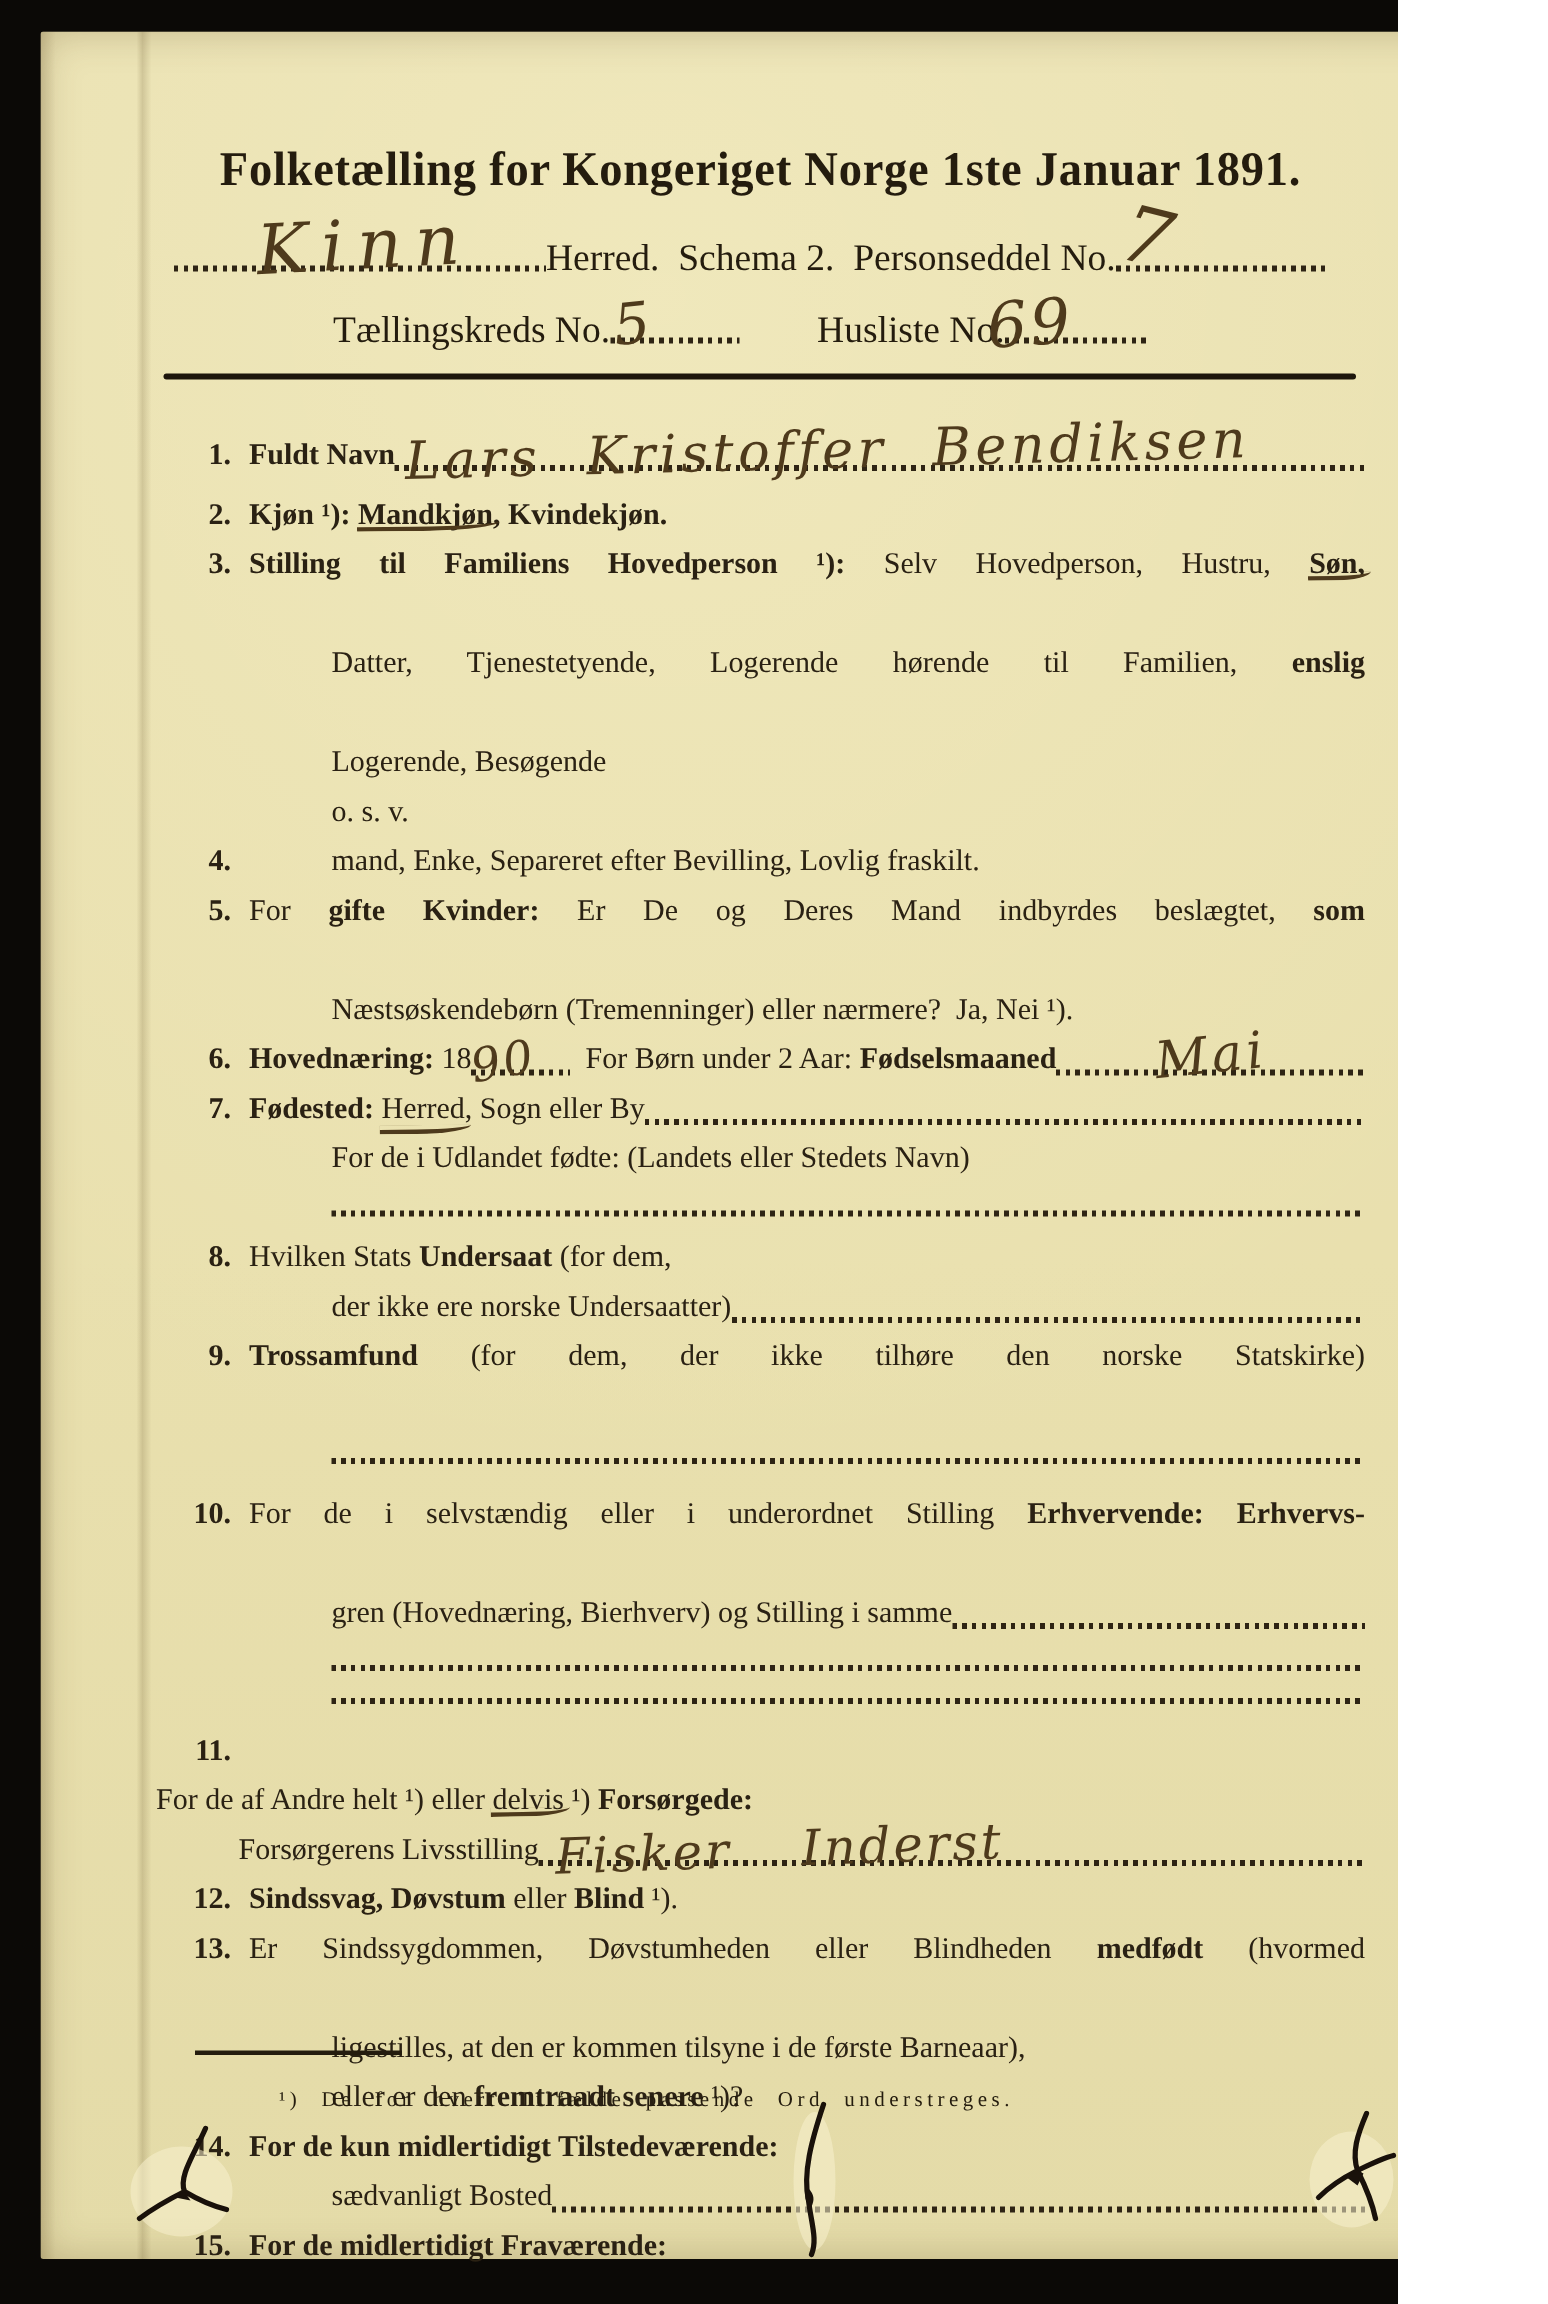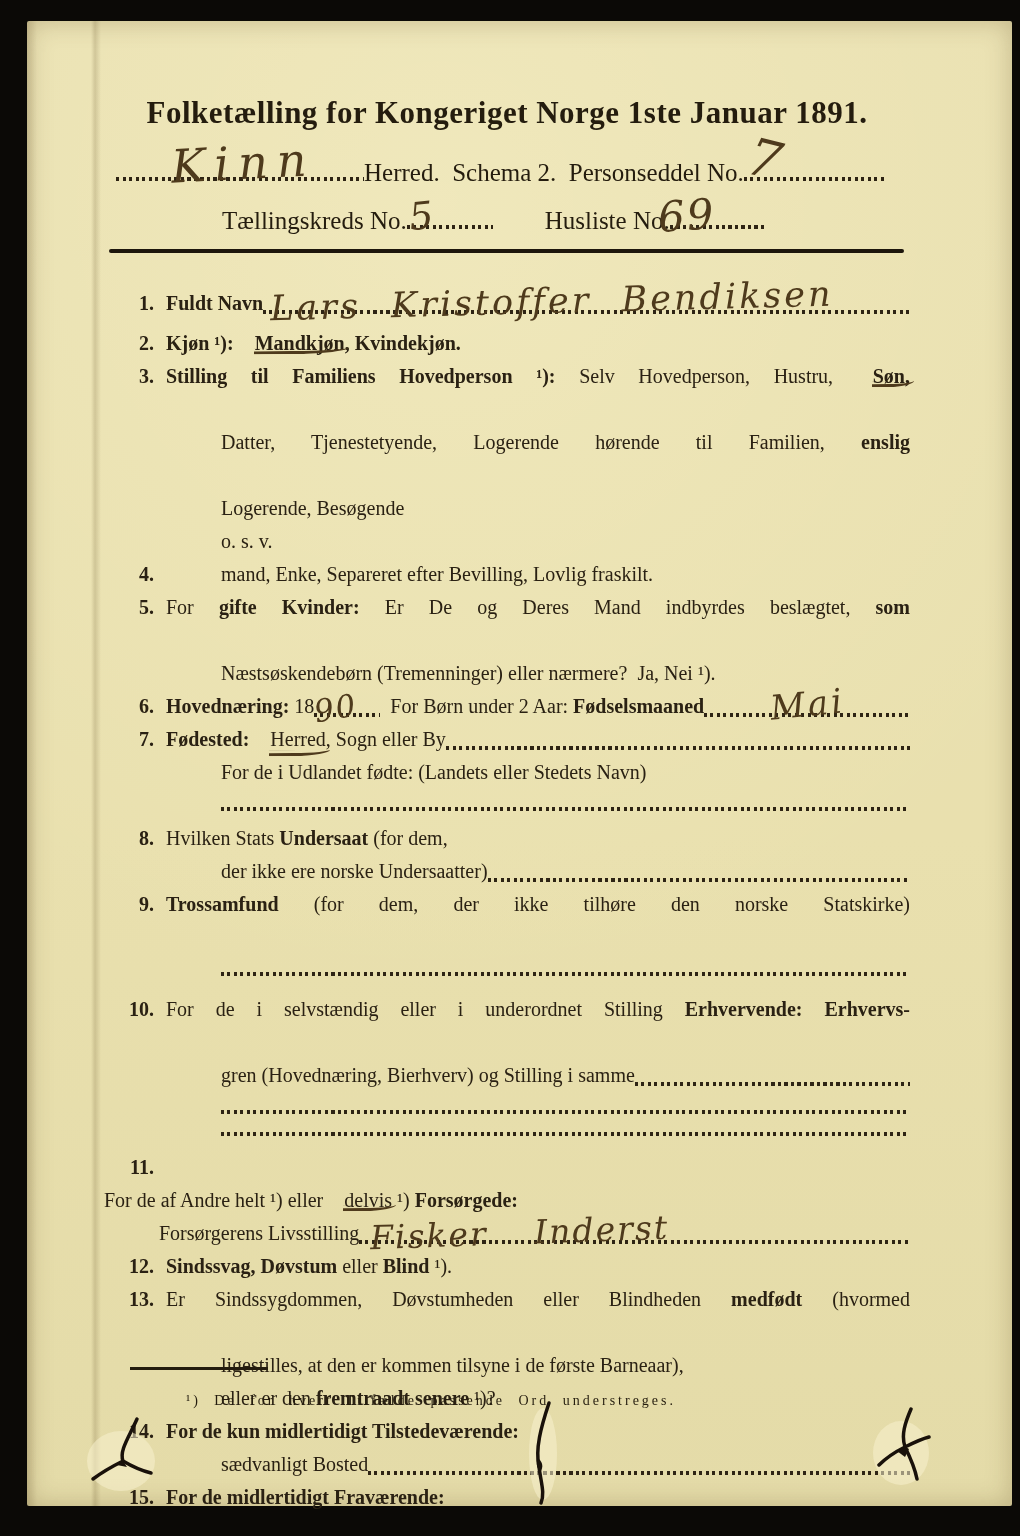--- a/index.html
+++ b/index.html
@@ -1,17 +1,17 @@
 <!DOCTYPE html>
 <html><head>
 <meta charset="utf-8">
 <style>
   html,body{margin:0;padding:0;}
   #stage{
-    position:relative;width:1020px;height:1536px;overflow:hidden;
+    position:relative;width:932px;height:1536px;overflow:hidden;
     background:#0b0906;
     font-family:"Liberation Serif",serif;
   }
   
   #paper{
     position:absolute;left:27px;top:21px;width:985px;height:1485px;
     background:
       linear-gradient(90deg, rgba(100,80,40,.18) 0px, rgba(100,80,40,0) 10px),
       linear-gradient(90deg, rgba(0,0,0,0) 64px, rgba(110,92,50,.22) 68px, rgba(0,0,0,0) 74px),
       radial-gradient(130% 90% at 42% 12%, rgba(255,250,215,.30), rgba(255,250,215,0) 60%),
@@ -49,21 +49,21 @@
   .item{display:flex;font-size:20px;color:#2a2113;}
   .num{width:50px;text-align:right;font-weight:700;margin-right:12px;line-height:33px;flex:none;}
   .body{flex:1;min-width:0;}
   .line{line-height:33px;min-height:33px;}
   .line.flexline{display:flex;align-items:baseline;}
   .line.just{text-align:justify;}
   .line.just::after{content:"";display:inline-block;width:100%;}
   .seg{white-space:pre-wrap;}
   .seg-b{font-weight:700;}
   .seg-i{}
-  .seg-uh{position:relative;margin-left:16px;}
+  .seg-uh{position:relative;}
   .seg-uh::after{content:"";position:absolute;left:-1px;right:-4px;bottom:0px;height:3px;
     border-bottom:3px solid #4e3a1c;border-radius:0 0 60%/6px 0;transform:rotate(-.6deg);}
   .dotline{margin-left:55px;height:4px;margin-top:18px;margin-bottom:11px;
     background:repeating-linear-gradient(90deg,#2e2414 0 3px,rgba(0,0,0,0) 3px 6.5px);}
   .indent{padding-left:55px;}
   .hand-name{left:1%;bottom:-5px;font-size:35px;letter-spacing:3px;word-spacing:16px;transform:rotate(-1.5deg);}
   .hand-90{left:0;bottom:-7px;font-size:31px;transform:rotate(-10deg);letter-spacing:2px;}
   .hand-mai{left:32%;bottom:-4px;font-size:34px;transform:rotate(-6deg);letter-spacing:3px;}
   .hand-fisker{left:2%;bottom:-5px;font-size:33px;letter-spacing:2px;word-spacing:34px;transform:rotate(-2deg);}
   

